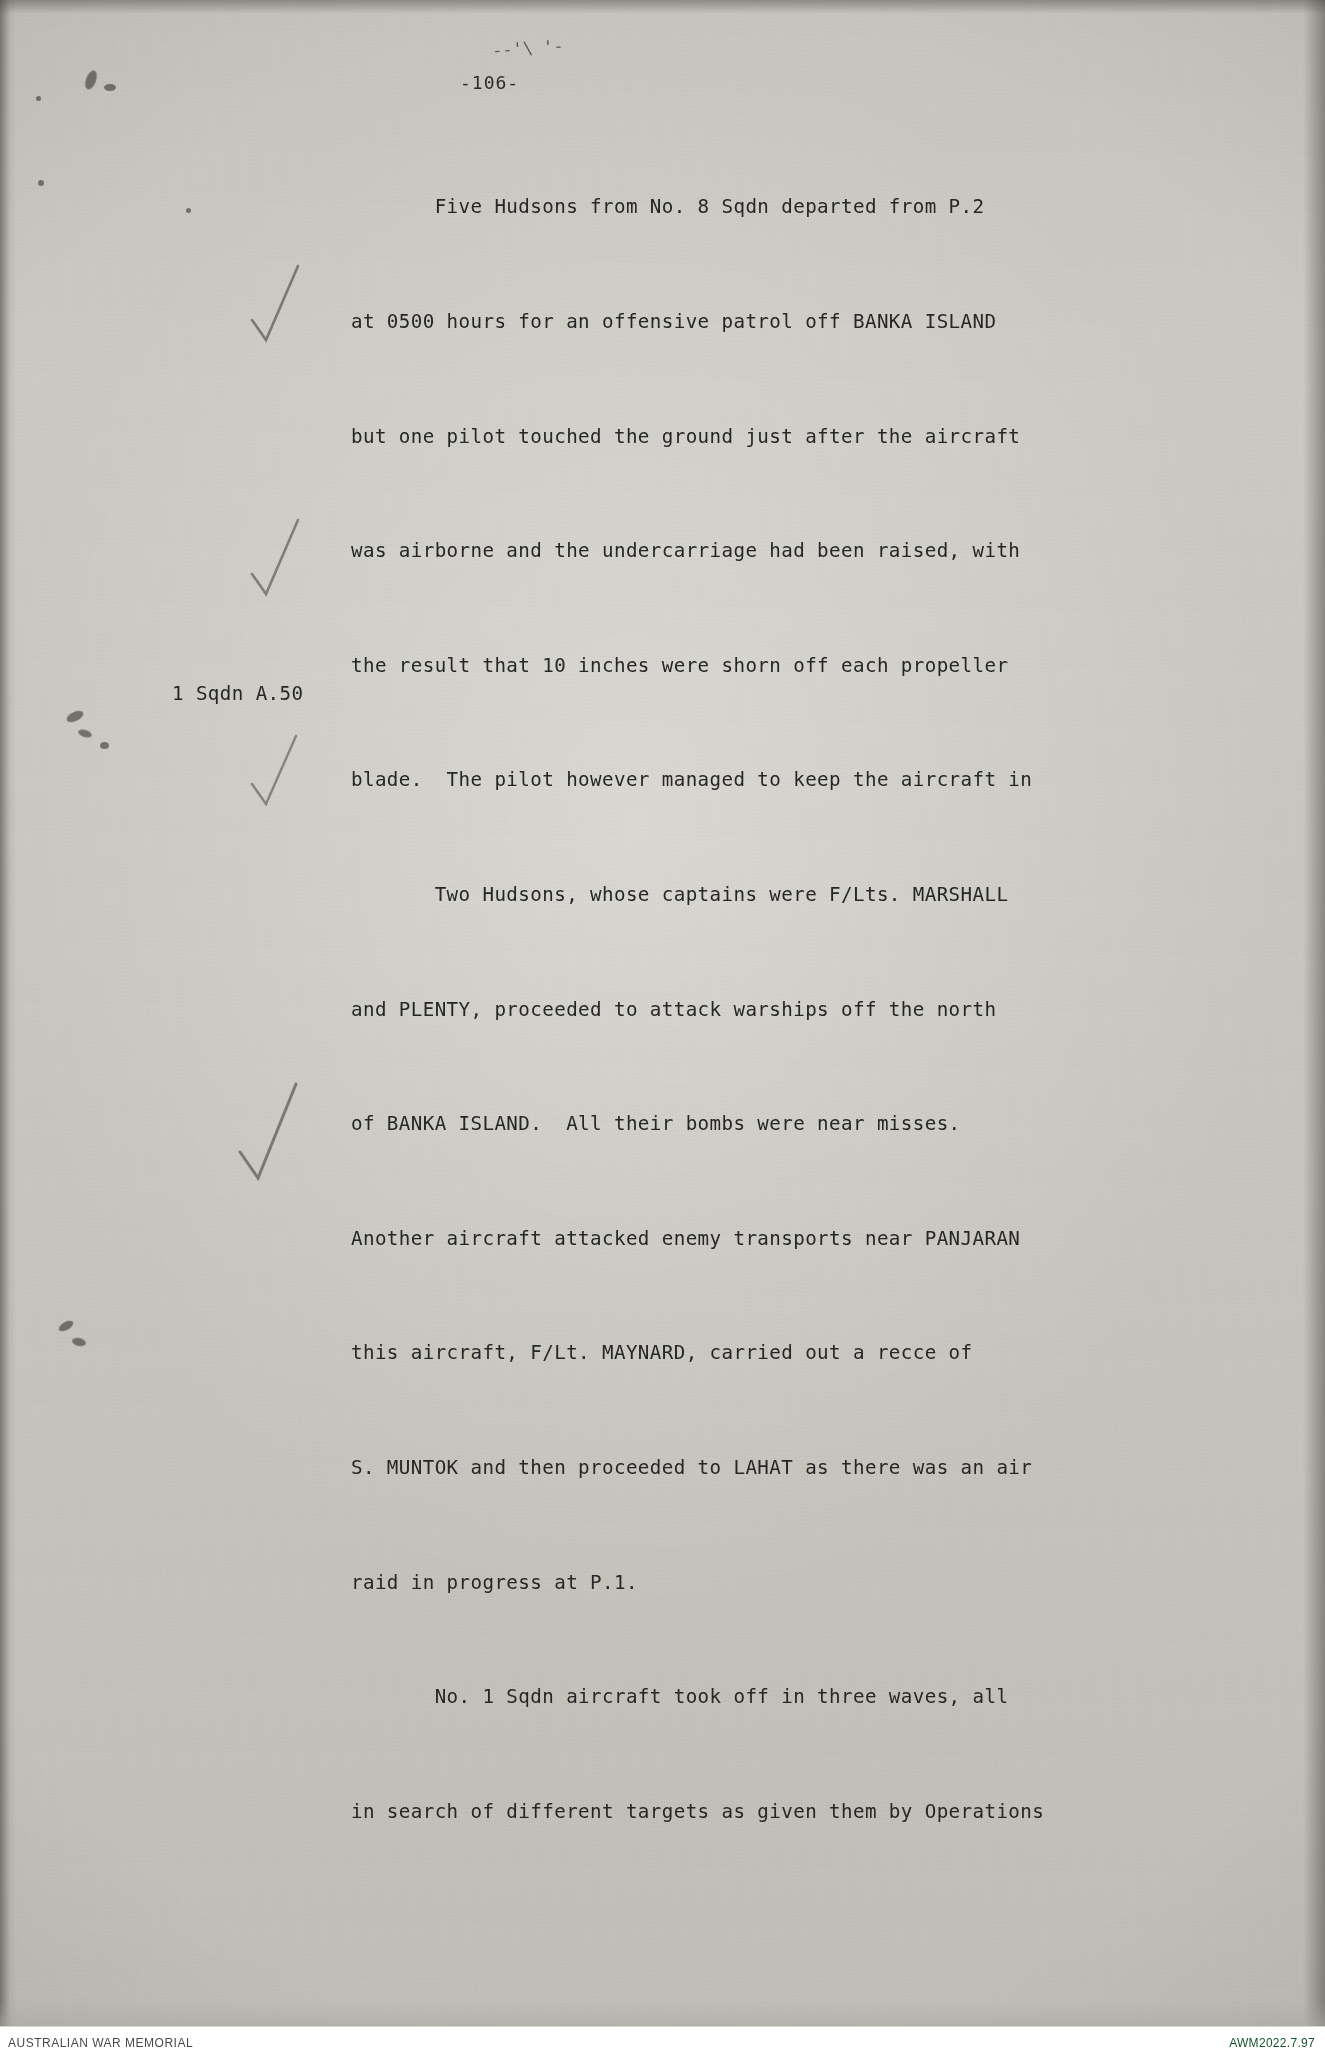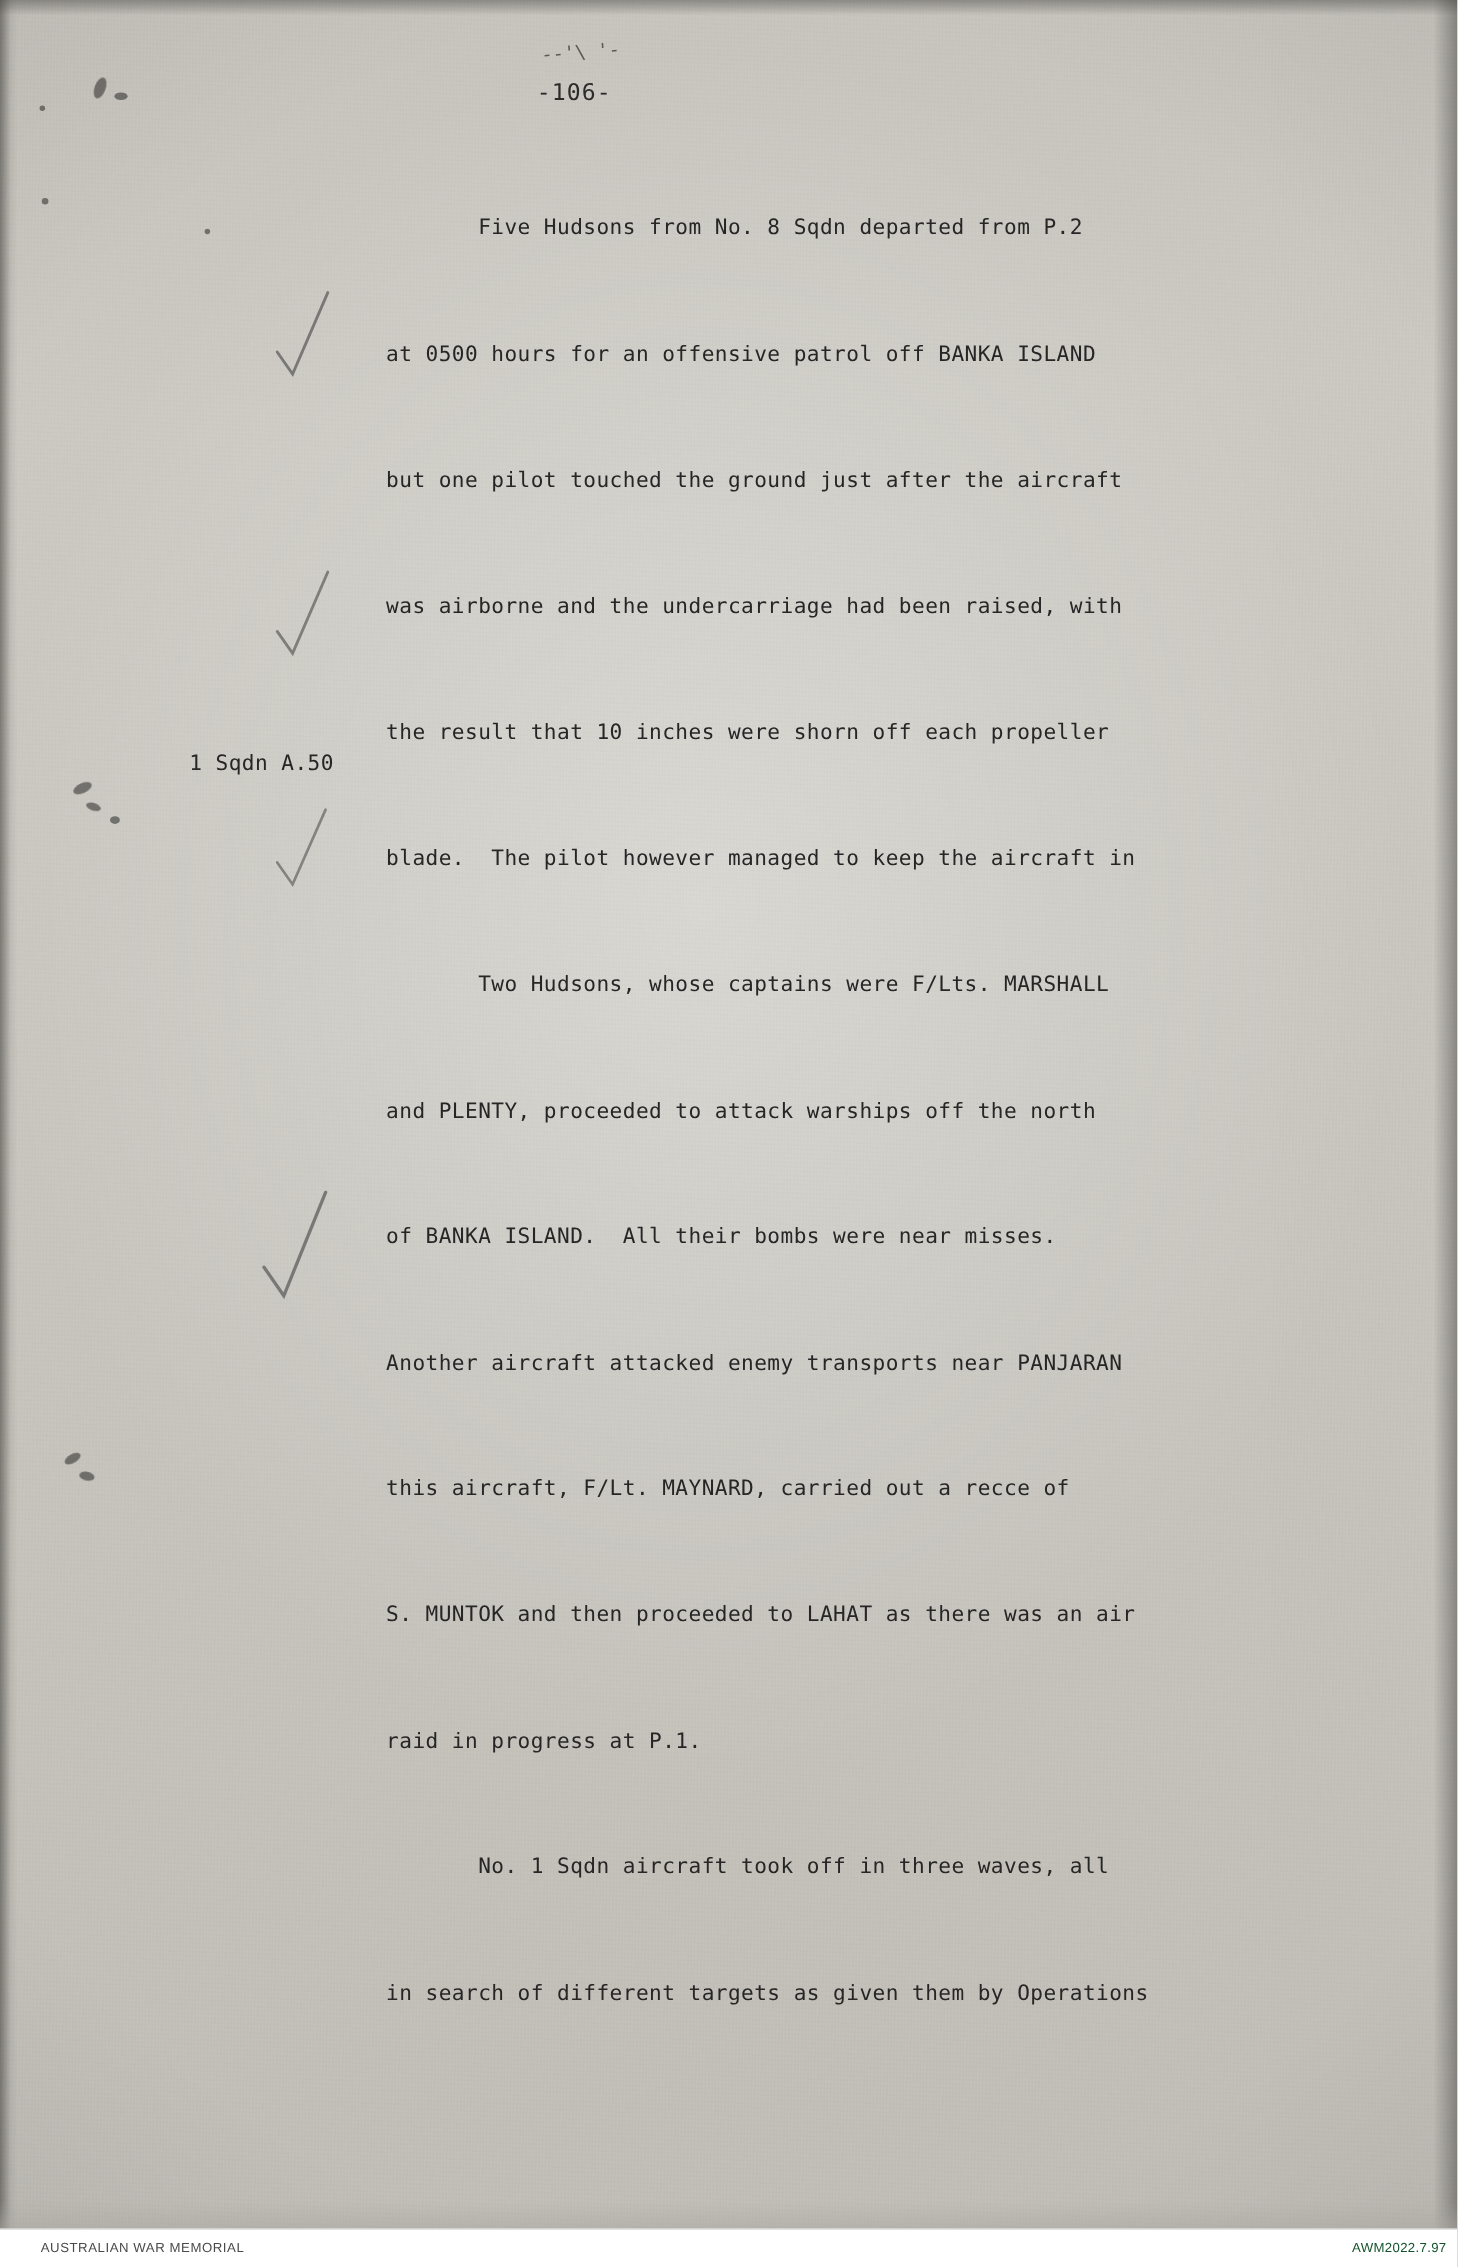--- a/index.html
+++ b/index.html
@@ -47,23 +47,23 @@
     background: linear-gradient(270deg, rgba(60,58,54,0.45) 0%, rgba(0,0,0,0) 100%);
   }
 
   .text-layer {
     position: absolute;
     inset: 0;
   }
 
   .page-number {
     position: absolute;
-    left: 488px;
+    left: 460px;
     top: 72px;
-    font-size: 21px;
+    font-size: 18px;
     letter-spacing: 1px;
     color: #2b2b2b;
     text-align: right;
   }
   .top-mark {
     position: absolute;
     left: 492px;
     top: 38px;
     font-size: 17px;
     color: #5a5a58;
@@ -124,21 +124,20 @@
     border-top: 1px solid #d5d5d5;
   }
   .footer-left {
     position: absolute;
     left: 8px;
     top: 9px;
     font-family: "Liberation Sans", sans-serif;
     font-size: 12px;
     letter-spacing: 0.5px;
     color: #4a4a4a;
-    margin-left: 29px;
   }
   .footer-right {
     position: absolute;
     right: 10px;
     top: 9px;
     font-family: "Liberation Sans", sans-serif;
     font-size: 12px;
     letter-spacing: 0.3px;
     color: #14532d;
   }

